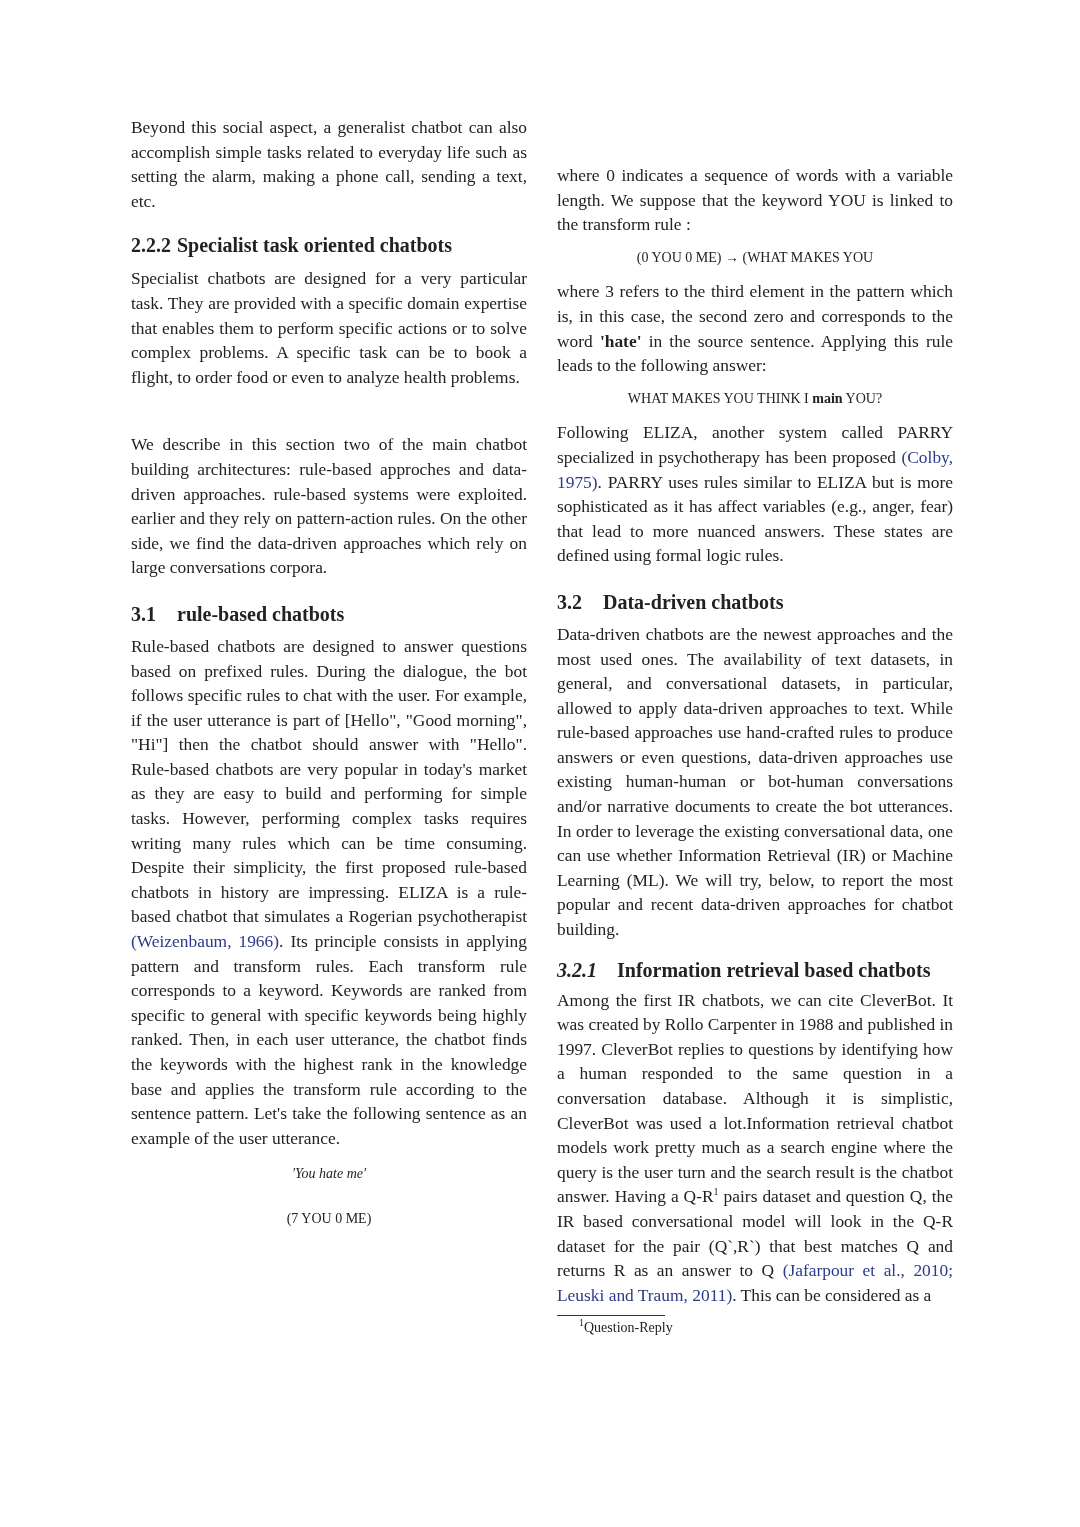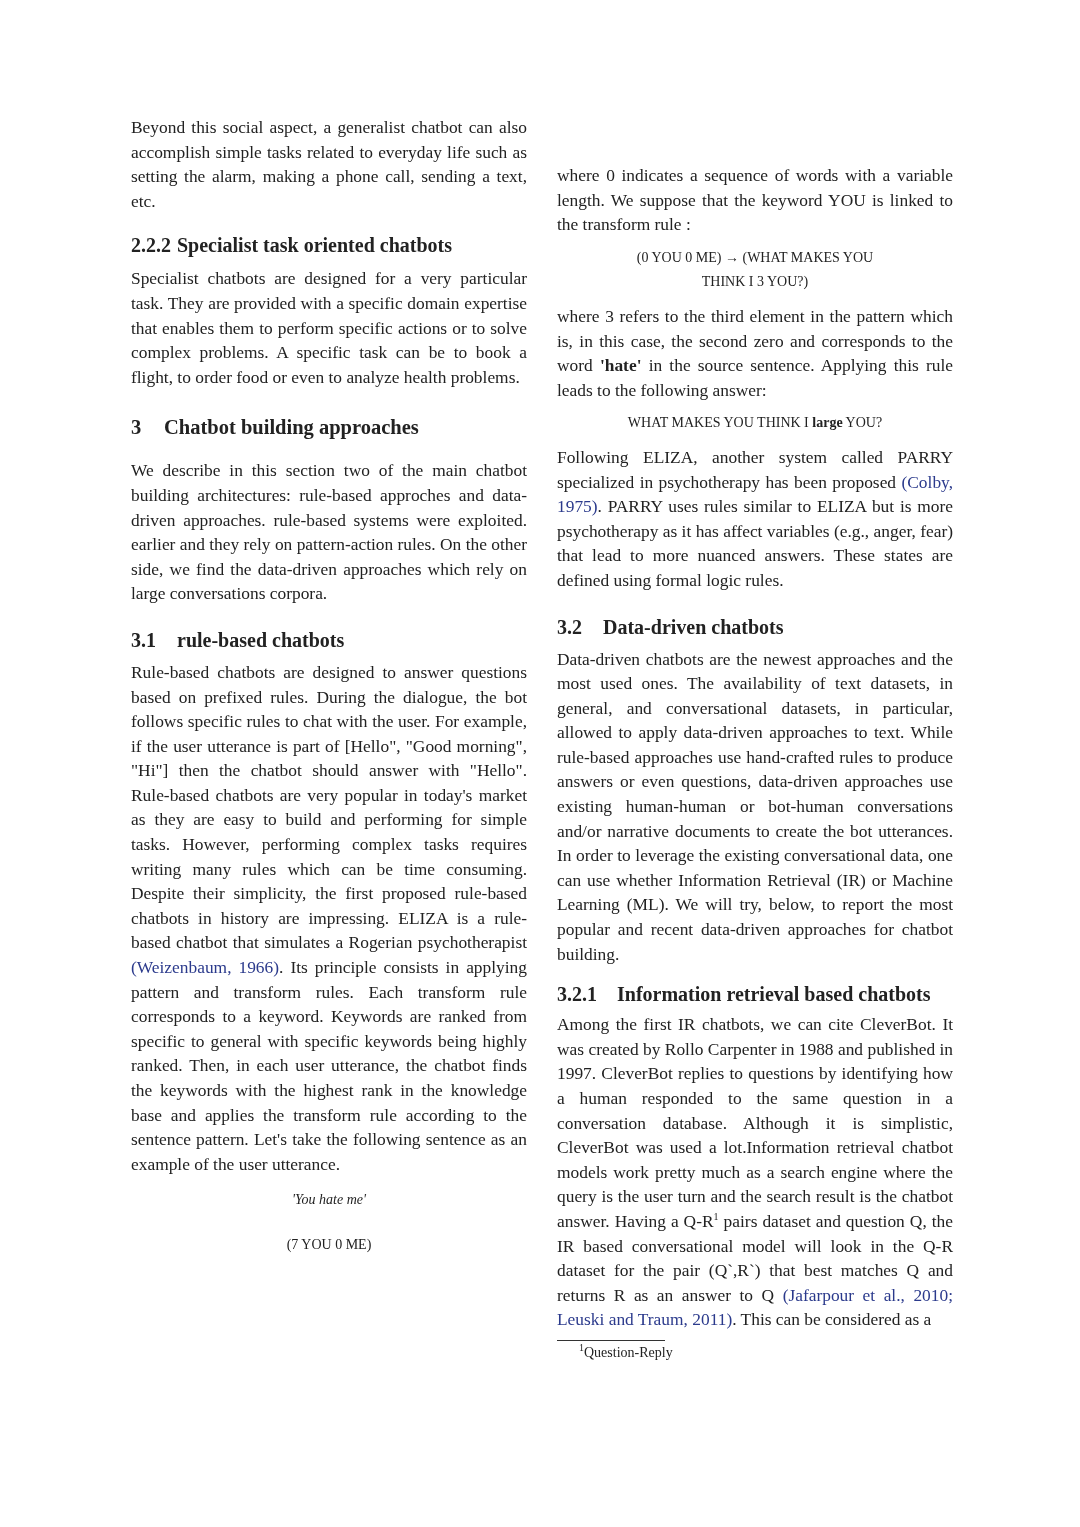--- a/index.html
+++ b/index.html
@@ -12,21 +12,21 @@
   .col.left { left: 131px; }
   .col.right { left: 557px; margin-top: 48px; }
   p.para {
     margin: 0; font-size: 17.4px; line-height: 24.6px;
     text-align: justify; hyphens: manual;
   }
   .h3 { font-weight: bold; font-size: 20px; margin: 0; line-height: 24px; }
   .h2 { font-weight: bold; font-size: 20.5px; margin: 0; line-height: 26px; }
   .h3 .num, .h2 .num { display: inline-block; }
   .h3 .num { width: 46px; }
-  .h3.sub .num { width: 60px; }
+  .h3.sub .num { width: 60px; font-style: italic; }
   .h2 .num { width: 33px; }
   .center { text-align: center; font-size: 14px; line-height: 24.6px; margin: 0; }
   .cite { color: #2b3a8c; }
   .ital { font-style: italic; }
   .bold { font-weight: bold; }
   .footnote-rule { width: 108px; border-top: 1px solid #333; margin-top: 8px; }
   .footnote { font-size: 14px; line-height: 20px; padding-left: 22px; margin: 2px 0 0 0; }
   sup { font-size: 10px; line-height: 0; }
 </style>
 </head>
@@ -36,23 +36,20 @@
   <p class="para">Beyond this social aspect, a generalist chatbot can also accomplish simple tasks related to everyday life such as setting the alarm, making a phone call, sending a text, etc.</p>
 
   <div style="height:20px"></div>
   <div class="h3">
     <span class="num">2.2.2</span><span>Specialist task oriented chatbots</span>
   </div>
   <div style="height:9px"></div>
   <p class="para">Specialist chatbots are designed for a very particular task. They are provided with a specific domain expertise that enables them to perform specific actions or to solve complex problems.  A specific task can be to book a flight, to order food or even to analyze health problems.</p>
 
   <div style="height:25px"></div>
-  <div class="h2">
-    <span class="num">3</span><span>Chatbot building approaches</span>
-  </div>
   <div style="height:18px"></div>
   <p class="para">We describe in this section two of the main chatbot building architectures:  rule-based approches and data-driven approaches.  rule-based systems were exploited.  earlier and they rely on pattern-action rules.  On the other side, we find the data-driven approaches which rely on large conversations corpora.</p>
 
   <div style="height:22px"></div>
   <div class="h3">
     <span class="num">3.1</span><span>rule-based chatbots</span>
   </div>
   <div style="height:8px"></div>
   <p class="para"><span>Rule-based chatbots are designed to answer questions based on prefixed rules.  During the dialogue, the bot follows specific rules to chat with the user. For example, if the user utterance is part of [Hello", "Good morning", "Hi"] then the chatbot should answer with "Hello". Rule-based chatbots are very popular in today's market as they are easy to build and performing for simple tasks. However, performing complex tasks requires writing many rules which can be time consuming. Despite their simplicity, the first proposed rule-based chatbots in history are impressing.  ELIZA is a rule-based chatbot that simulates a Rogerian psychotherapist </span><span class="cite">(Weizenbaum, 1966)</span><span>.  Its principle consists in applying pattern and transform rules. Each transform rule corresponds to a keyword. Keywords are ranked from specific to general with specific keywords being highly ranked.  Then, in each user utterance, the chatbot finds the keywords with the highest rank in the knowledge base and applies the transform rule according to the sentence pattern.  Let's take the following sentence as an example of the user utterance.</span></p>
 
@@ -60,27 +57,26 @@
   <p class="center ital">'You hate me'</p>
   <div style="height:8px"></div>
   <div style="height:12px"></div>
   <p class="center">(7 YOU 0 ME)</p>
 </div>
 
 <div class="col right">
   <p class="para">where 0 indicates a sequence of words with a variable length. We suppose that the keyword YOU is linked to the transform rule :</p>
   <div style="height:9px"></div>
   <p class="center">(0 YOU 0 ME) → (WHAT MAKES YOU</p>
-  <p class="center">THINK I 3 YOU?)</p>
   <div style="height:9px"></div>
   <p class="para"><span>where 3 refers to the third element in the pattern which is, in this case, the second zero and corresponds to the word </span><span class="bold">'hate'</span><span> in the source sentence. Applying this rule leads to the following answer:</span></p>
   <div style="height:9px"></div>
-  <p class="center"><span>WHAT MAKES YOU THINK I </span><span class="bold">large</span><span> YOU?</span></p>
+  <p class="center"><span>WHAT MAKES YOU THINK I </span><span class="bold">main</span><span> YOU?</span></p>
   <div style="height:9px"></div>
-  <p class="para"><span>Following ELIZA, another system called PARRY specialized in psychotherapy has been proposed </span><span class="cite">(Colby, 1975)</span><span>.  PARRY uses rules similar to ELIZA but is more psychotherapy as it has affect variables (e.g., anger, fear) that lead to more nuanced answers. These states are defined using formal logic rules.</span></p>
+  <p class="para"><span>Following ELIZA, another system called PARRY specialized in psychotherapy has been proposed </span><span class="cite">(Colby, 1975)</span><span>.  PARRY uses rules similar to ELIZA but is more sophisticated as it has affect variables (e.g., anger, fear) that lead to more nuanced answers. These states are defined using formal logic rules.</span></p>
 
   <div style="height:22px"></div>
   <div class="h3">
     <span class="num">3.2</span><span>Data-driven chatbots</span>
   </div>
   <div style="height:8px"></div>
   <p class="para">Data-driven chatbots are the newest approaches and the most used ones.  The availability of text datasets, in general, and conversational datasets, in particular, allowed to apply data-driven approaches to text.  While rule-based approaches use hand-crafted rules to produce answers or even questions, data-driven approaches use existing human-human or bot-human conversations and/or narrative documents to create the bot utterances. In order to leverage the existing conversational data, one can use whether Information Retrieval (IR) or Machine Learning (ML). We will try, below, to report the most popular and recent data-driven approaches for chatbot building.</p>
 
   <div style="height:16px"></div>
   <div class="h3 sub">

